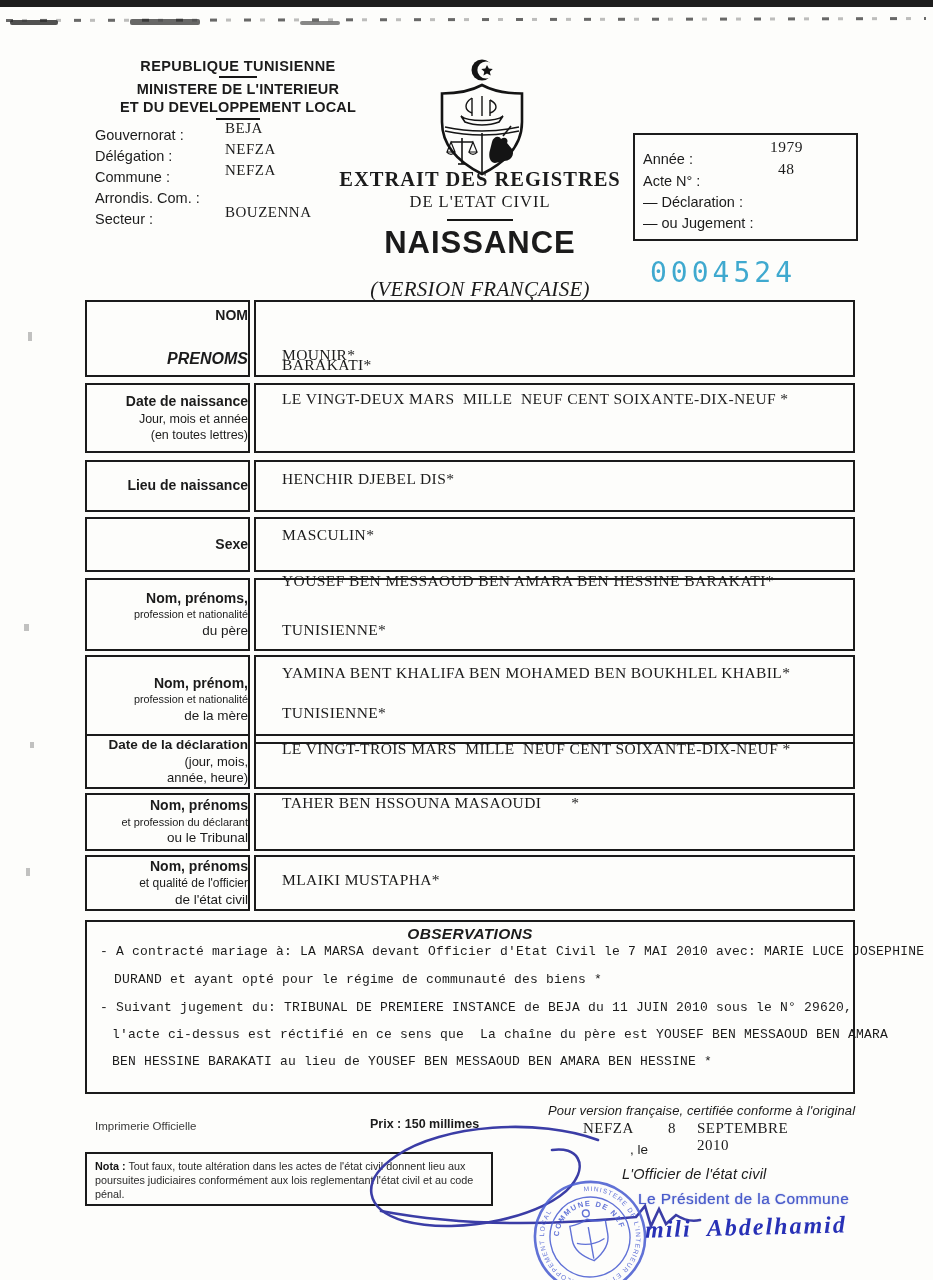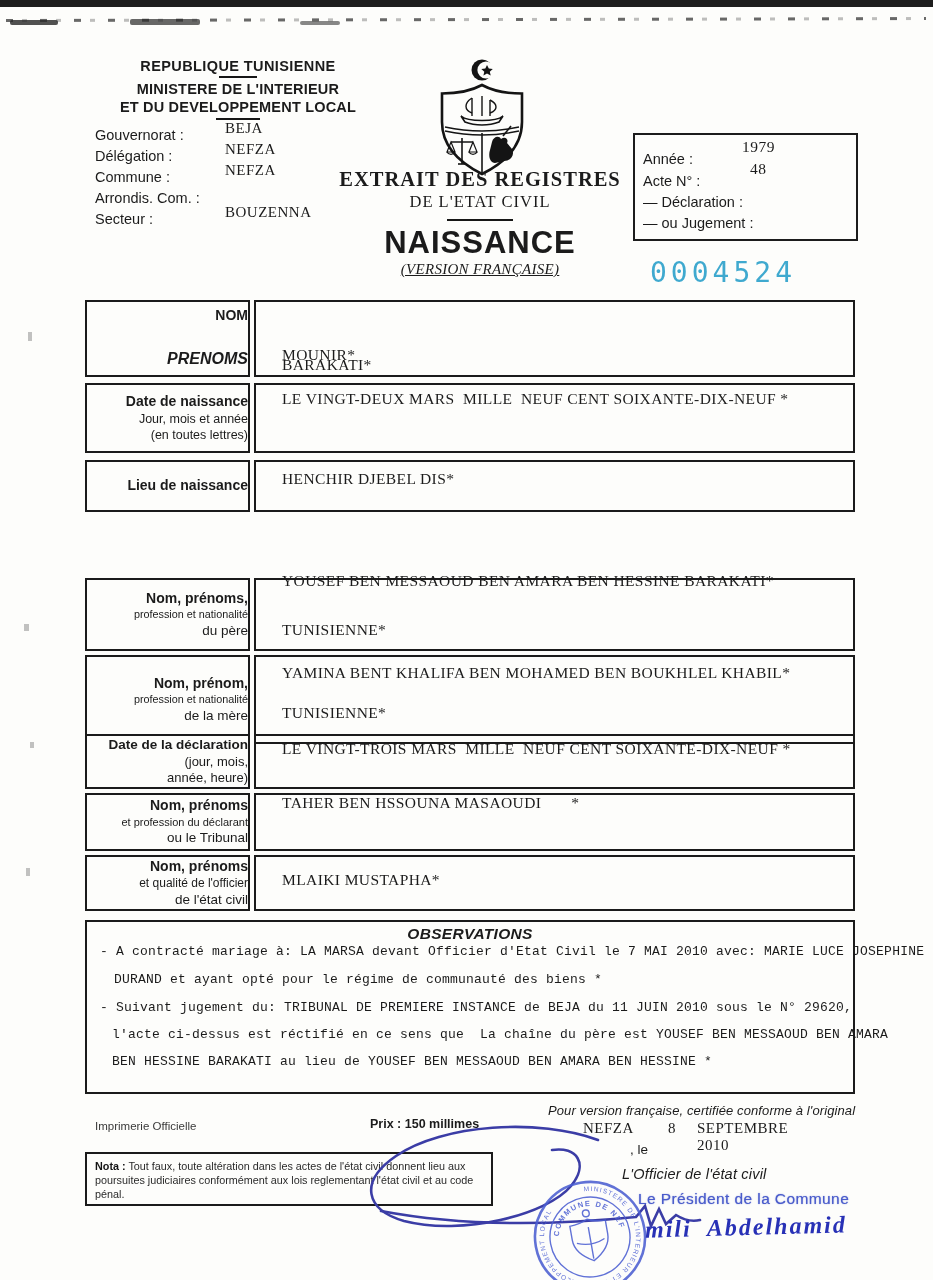--- a/index.html
+++ b/index.html
@@ -21,25 +21,25 @@
   .frow{position:relative;height:21px;}
   .frow .flabel{position:absolute;left:0;}
   .frow .fvalue{position:absolute;left:130px;top:-7px;font-family:"Liberation Serif",serif;font-size:15px;letter-spacing:.5px;}
   
   .emblem{position:absolute;left:428px;top:56px;}
   .titleblock{position:absolute;left:318px;top:168px;width:324px;text-align:center;}
   .t1{font-family:"Liberation Serif",serif;font-weight:700;font-size:20.5px;letter-spacing:1px;}
   .t2{font-family:"Liberation Serif",serif;font-size:16.5px;letter-spacing:1px;margin-top:1px;}
   .trule{width:66px;height:2px;background:#161616;margin:7px auto 4px auto;}
   .tmain{font-size:31px;font-weight:700;letter-spacing:1px;}
-  .tsub{font-family:"Liberation Serif",serif;font-style:italic;font-size:15px;margin-top:0;letter-spacing:.3px;text-decoration:underline;}
+  .tsub{font-family:"Liberation Serif",serif;font-style:italic;font-size:21px;margin-top:16px;letter-spacing:.3px;}
   
   .actbox{position:absolute;left:633px;top:133px;width:221px;height:104px;border:2px solid #1c1c1c;font-size:14.5px;}
   .actbox .al{position:absolute;left:8px;}
-  .actbox .av{position:absolute;font-family:"Liberation Serif",serif;font-size:15.5px;letter-spacing:.5px;}
+  .actbox .av{position:absolute;font-family:"Liberation Serif",serif;font-size:15.5px;letter-spacing:.5px;margin-left:28px;}
   .serial{position:absolute;left:650px;top:256px;font-family:"DejaVu Sans Mono",monospace;
           font-size:28px;letter-spacing:4px;font-weight:400;}
   
   .t-row{position:absolute;left:85px;width:770px;box-sizing:border-box;}
   .t-label{position:absolute;left:0;top:0;bottom:0;width:165px;border:2px solid #1b1b1b;box-sizing:border-box;
            display:flex;flex-direction:column;align-items:flex-end;justify-content:center;text-align:center;line-height:1.28;background:#fdfdfb;}
   .t-value{position:absolute;left:169px;top:0;bottom:0;right:0;border:2px solid #1b1b1b;box-sizing:border-box;background:transparent;}
   .t-label .ll0{font-size:14px;font-weight:600;}
   .t-label .ll1,.t-label .ll2{font-size:12.5px;}
   .vl{position:absolute;left:26px;font-family:"Liberation Serif",serif;font-size:15.5px;letter-spacing:.4px;white-space:pre;}
@@ -193,20 +193,28 @@
 
   <div class="t-row r3">
     <div class="t-label">
       <span class="ll0">Lieu de naissance</span>
     </div>
     <div class="t-value">
       <span class="vl vl0">HENCHIR DJEBEL DIS*</span>
     </div>
   </div>
 
+  <div class="t-row r4">
+    <div class="t-label">
+      <span class="ll0">Sexe</span>
+    </div>
+    <div class="t-value">
+      <span class="vl vl0">MASCULIN*</span>
+    </div>
+  </div>
 
   <div class="t-row r5">
     <div class="t-label">
       <span class="ll0">Nom, prénoms,</span>
       <span class="ll1">profession et  nationalité</span>
       <span class="ll2">du père</span>
     </div>
     <div class="t-value">
       <span class="vl vl0">YOUSEF BEN MESSAOUD BEN AMARA BEN HESSINE BARAKATI*</span>
       <span class="vl vl1">TUNISIENNE*</span>

